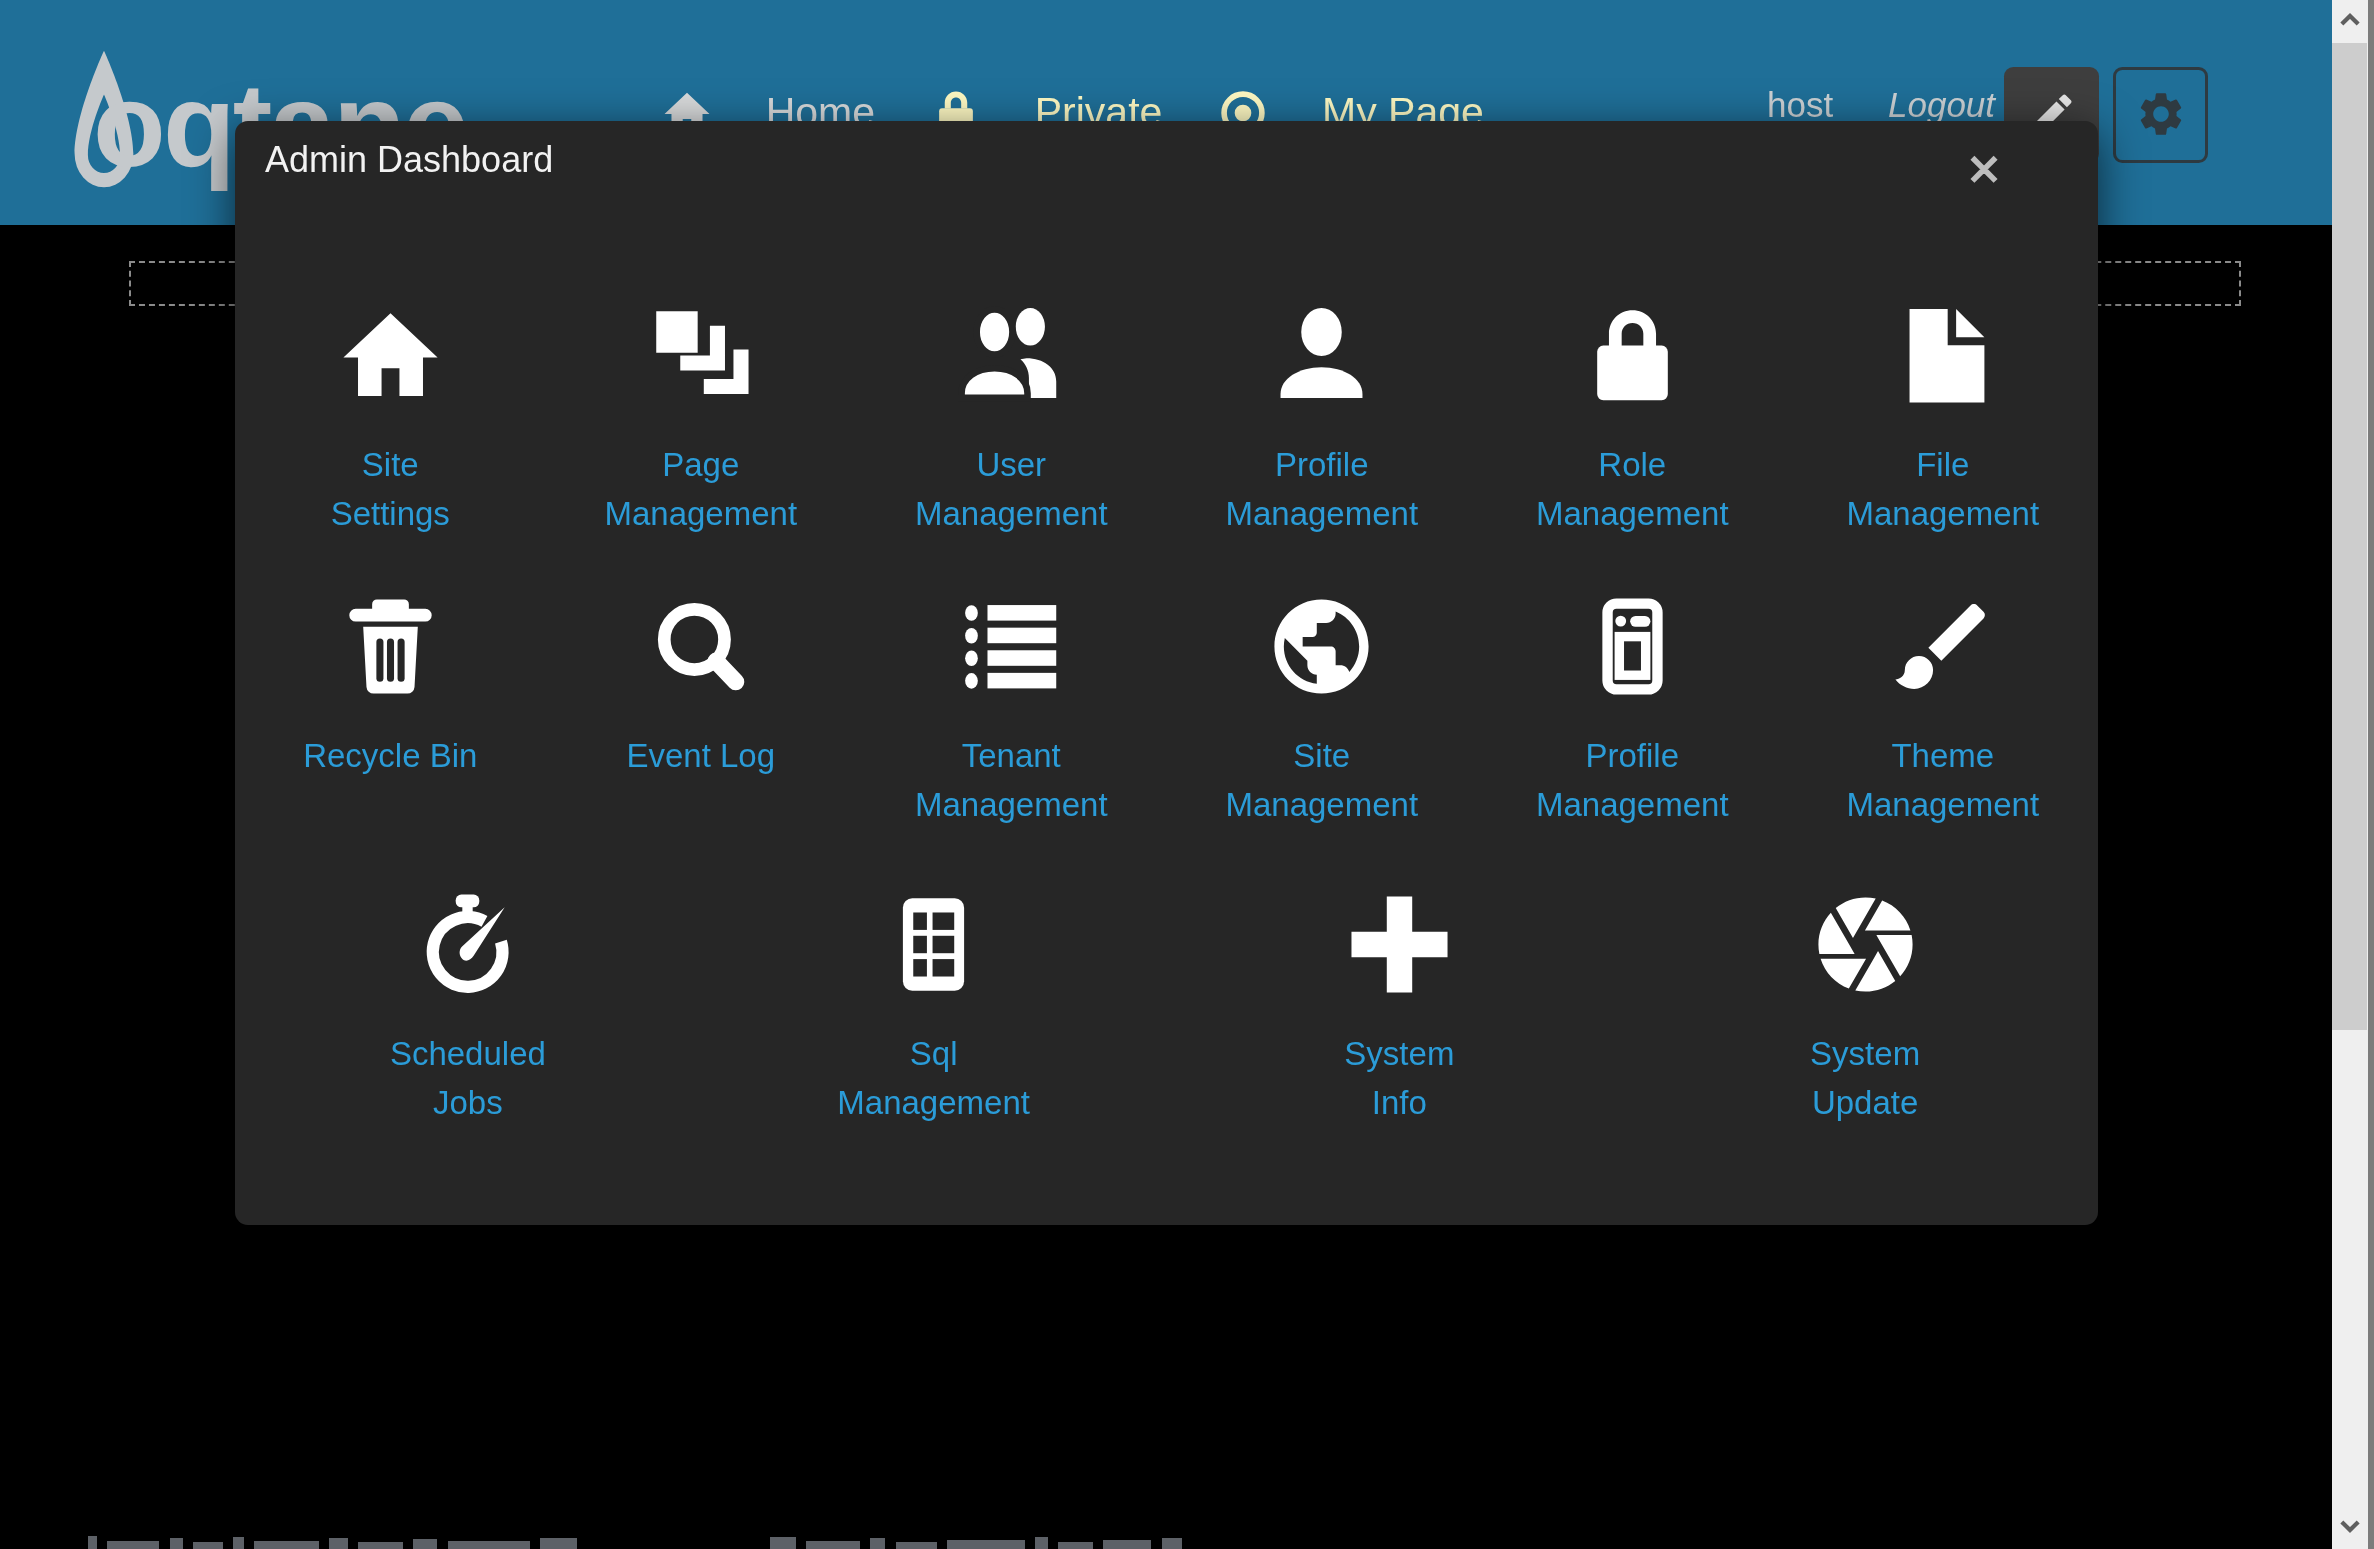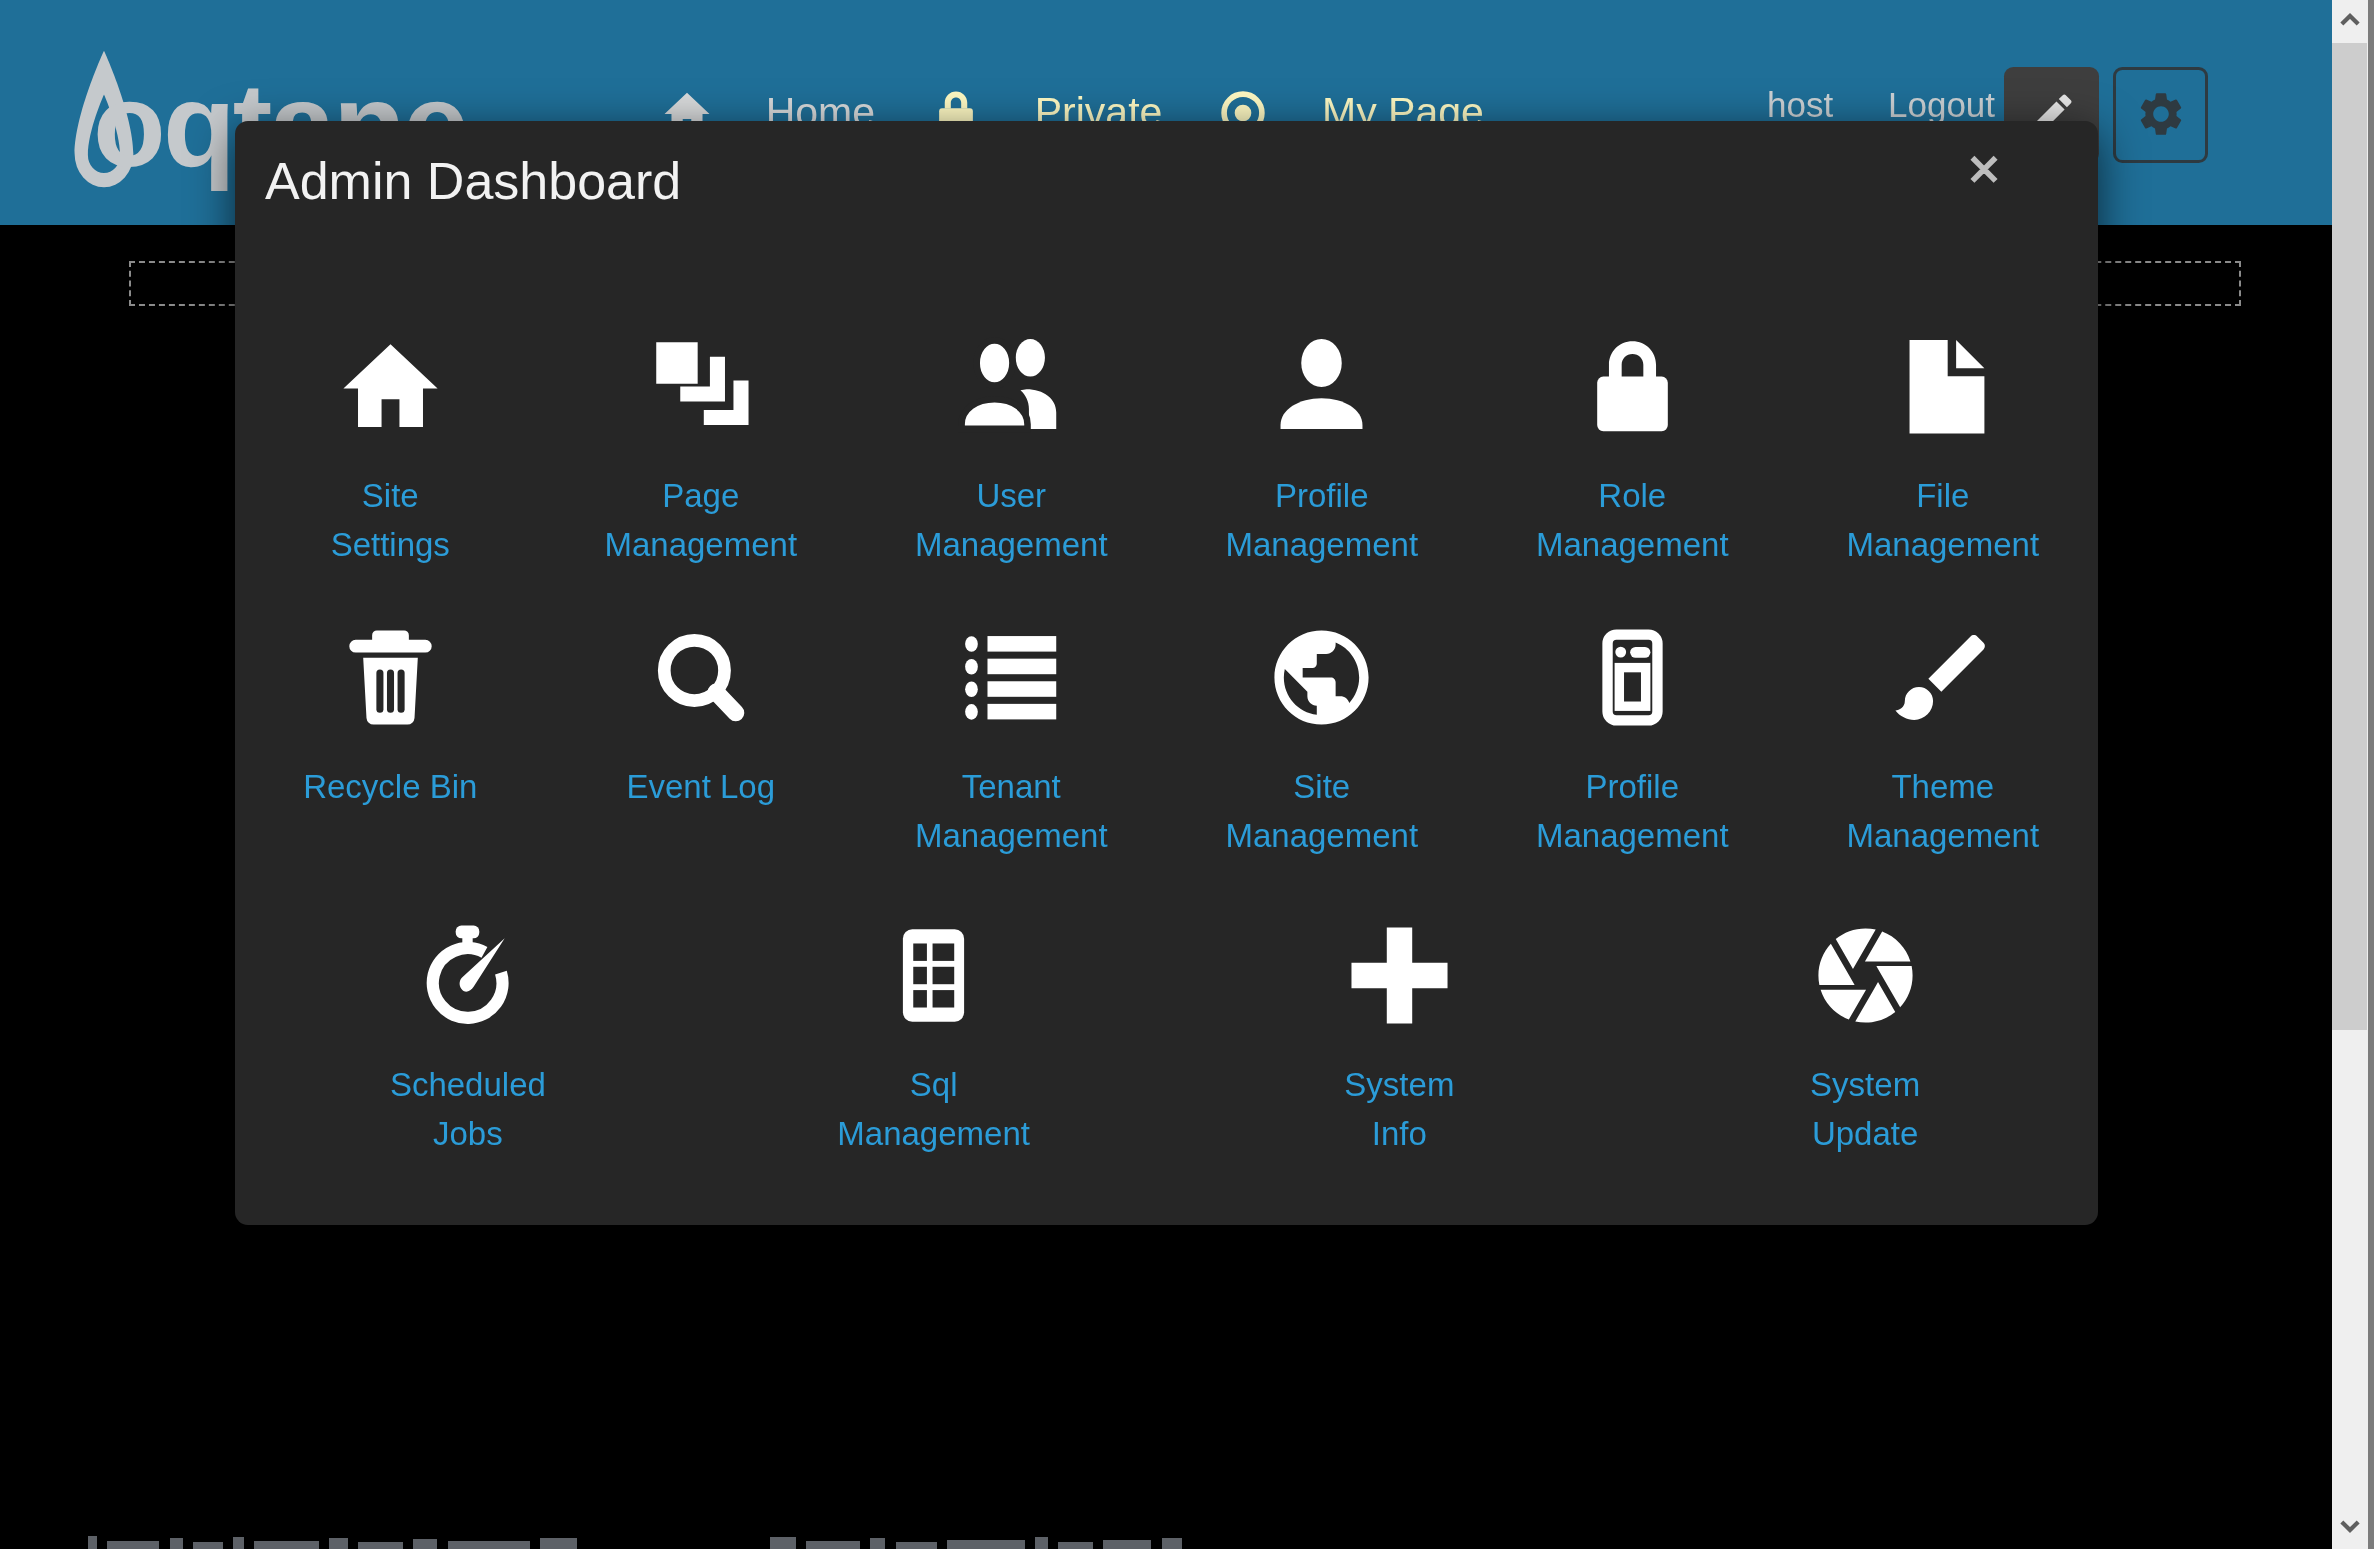--- a/index.html
+++ b/index.html
@@ -12,34 +12,34 @@
   .logo-drop svg { width:78px; height:180px; }
   .logo-text { position:absolute; left:93px; top:65px; font-size:119px; font-weight:600; letter-spacing:-2.8px; color:#c5c9cc; line-height:1; }
   .nav { position:absolute; left:660px; top:0; height:225px; display:flex; align-items:center; gap:54px; }
   .nav-item { display:flex; align-items:center; gap:16.7px; cursor:pointer; }
   .nav-item .icn svg { width:54px; height:54px; display:block; }
   .nav-label { font-size:41px;margin-left:35px; }
   .nav-item.active { color:#d8dadb; }
   .nav-item.muted { color:#fef9c3; }
   .user-link, .logout-link { position:absolute; top:85px; font-size:35px; color:#ccd1d4; cursor:pointer;text-align:center; }
   .user-link { left:1767px; }
-  .logout-link { left:1888px; }
+  .logout-link { left:1888px;font-style:italic; }
   .hbtn { position:absolute; top:67px; width:95px; height:96px; border-radius:9.3px; display:flex; align-items:center; justify-content:center; cursor:pointer; border:none; background:transparent; }
   .hbtn svg { width:52px; height:52px; }
   .hbtn-edit { left:2004px; background:#3e3e3e; color:#e6e6e6; }
   .hbtn-gear { left:2113px; background:transparent; border:3.7px solid #2e3a41; color:#2e3a41; }
 
   
   .pane-outline { position:absolute; left:129px; top:261px; width:2112px; height:45px; border:2.8px dashed #8b8b8b; z-index:2; }
   .clipped-strip { position:absolute; bottom:0; display:flex; align-items:flex-end; gap:10.2px; height:15px; overflow:hidden; z-index:2; }
   .clipped-strip i { display:block; background:#5d6167; }
 
   
   .modal { position:absolute; left:235px; top:121px; width:1863px; height:1104px; background:#262626; border-radius:13px; z-index:5; box-shadow:0 11px 45px rgba(0,0,0,.65); }
-  .modal-title { padding:29px 0 0 30px; font-size:52px; font-weight:400; color:#f2f2f2; line-height:1.2; }
+  .modal-title { padding:17px 0 0 30px; font-size:36px; font-weight:400; color:#f2f2f2; line-height:1.2; }
   .modal-close { position:absolute; top:28px; right:96px; background:none; border:none; color:#bdbdbd; font-size:43px; font-weight:bold; cursor:pointer; line-height:1; }
   .modal-body { width:100%; }
   .modal-row { display:flex; width:100%; }
   .modal-row.r0 { margin-top:111px; }
   .modal-row.r1 { margin-top:45px; }
   .modal-row.r2 { margin-top:52px; }
   .tile { flex:1 1 0; display:flex; flex-direction:column; align-items:center; text-decoration:none; cursor:pointer; }
   .t-icon { height:126px; display:flex; align-items:center; justify-content:center; color:#ffffff; }
   .t-icon svg { width:113px; height:113px; display:block; }
   .t-label { margin-top:22px; text-align:center; }

